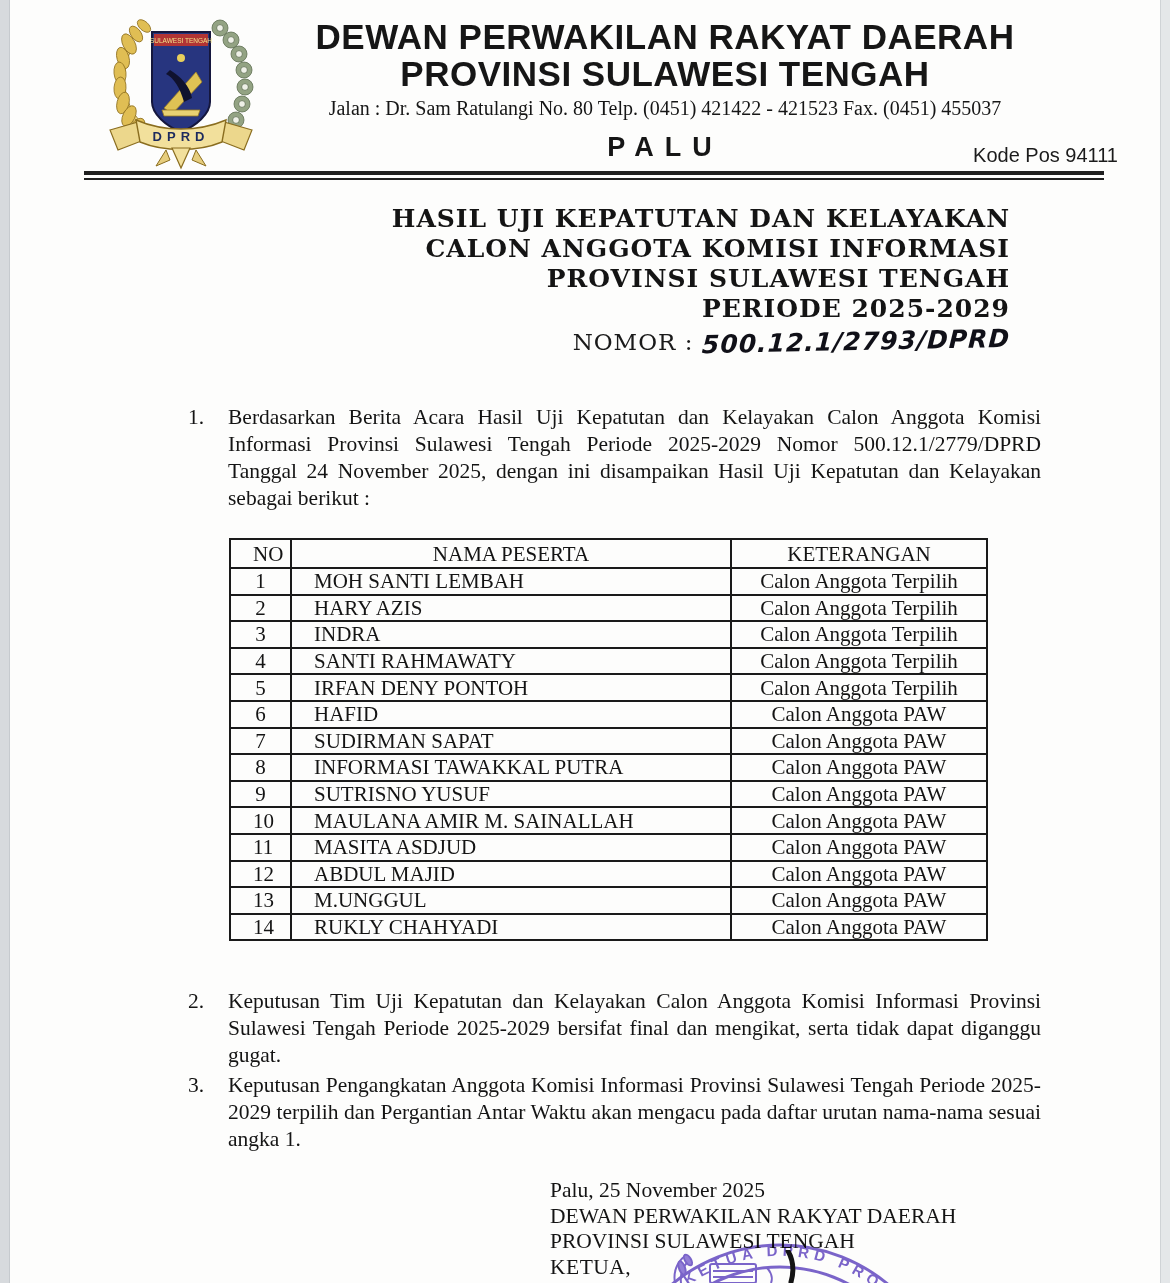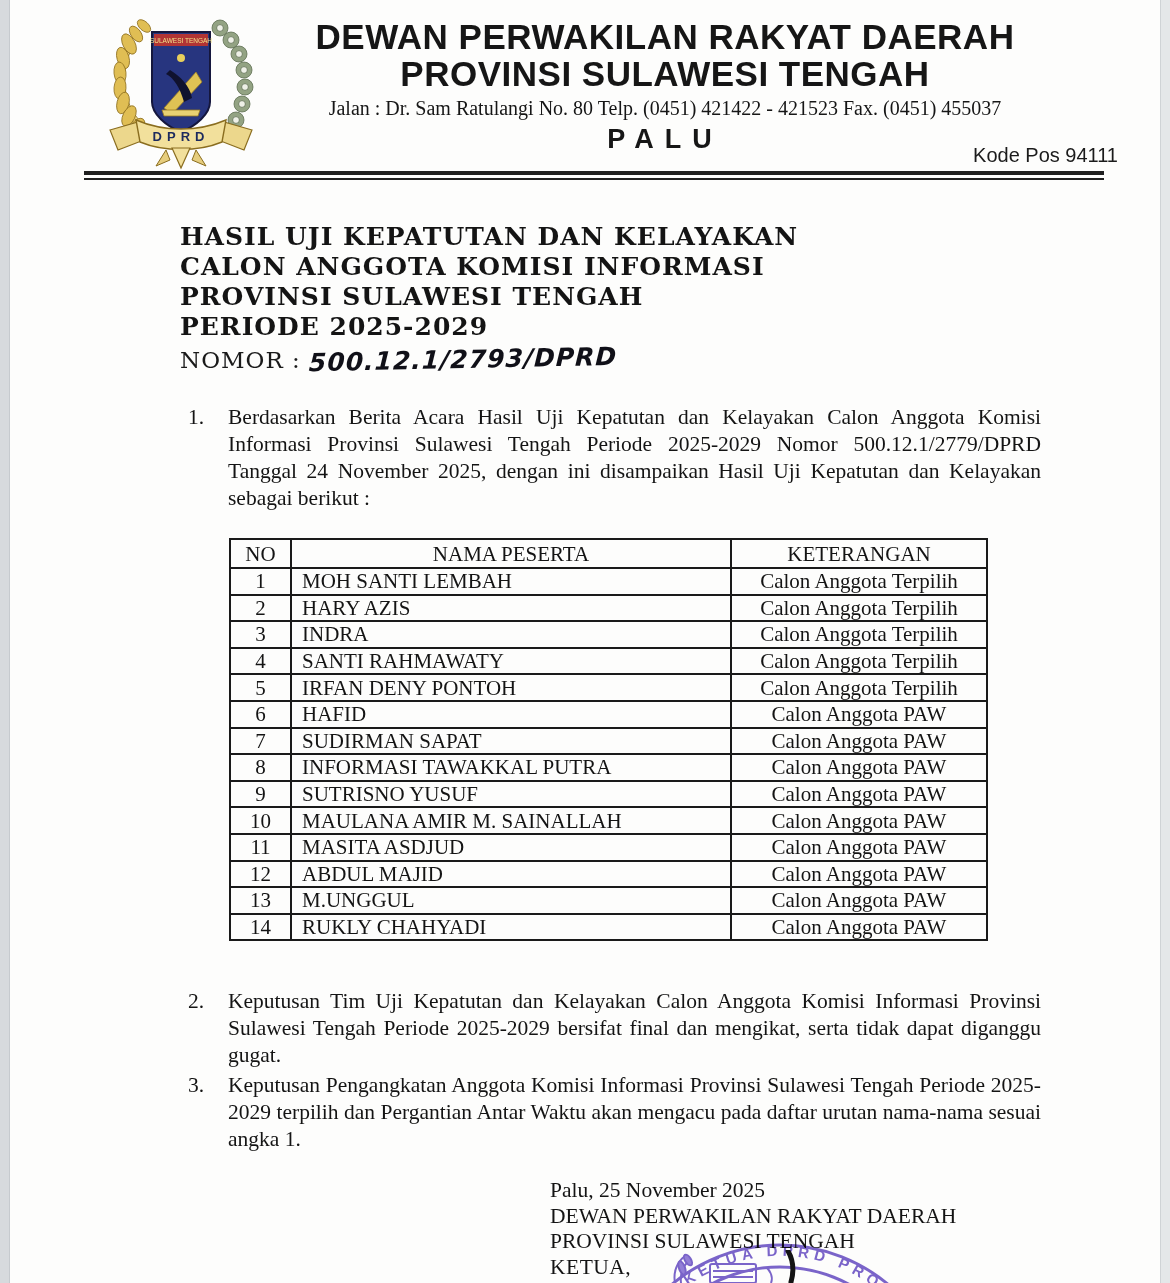--- a/index.html
+++ b/index.html
@@ -22,33 +22,33 @@
   
   .letterhead { position:absolute; top:8px; left:0; width:100%; height:168px; }
   .logo { position:absolute; left:92px; top:2px; width:178px; height:162px; }
   .lh-text {
     position:absolute; left:280px; top:10px; width:770px; text-align:center;
     font-family:"Liberation Sans", sans-serif; color:#161616;
   }
   .lh-org1 { font-size:35px; font-weight:bold; line-height:37px; letter-spacing:0.5px; white-space:nowrap; }
   .lh-org2 { font-size:35px; font-weight:bold; line-height:37px; letter-spacing:0.5px; }
   .lh-addr { font-size:20px; line-height:24px; margin-top:4px; white-space:nowrap;font-family:Liberation Serif, serif; }
-  .lh-city { font-size:27px; font-weight:bold; letter-spacing:11px; margin-top:4px; }
+  .lh-city { font-size:27px; font-weight:bold; letter-spacing:11px; margin-top:12px; }
   .lh-kodepos {
     position:absolute; right:52px; top:136px; font-size:20px;
     font-family:"Liberation Sans", sans-serif;
   }
   .lh-rule {
     position:absolute; left:84px; right:66px; top:163px; height:9px;
     border-top:4px solid #1f1f1f; border-bottom:2px solid #1f1f1f;
   }
 
   
   .title-block {
-    position:absolute; left:180px; top:222px; width:830px; text-align:left;
+    position:absolute; left:180px; top:204px; width:830px; text-align:right;
     font-family:"DejaVu Serif", serif;
   }
   .title-line { font-size:25px; font-weight:bold; line-height:30px; letter-spacing:1px; color:#141414; }
   .nomor-line { margin-top:3px; font-size:23px; letter-spacing:1px; color:#1a1a1a; white-space:nowrap; }
   .handwritten {
     display:inline-block; font-family:"DejaVu Sans", sans-serif; font-style:italic;
     font-weight:600; font-size:25px; letter-spacing:1px;
     transform:rotate(-1.2deg) skewX(-4deg); color:#101018;
   }
 
@@ -63,21 +63,21 @@
   .para-3 { top:1072px; }
 
   
   .results-table {
     position:absolute; left:229px; top:538px; width:757px;
     border-collapse:collapse; font-size:21px; color:#141414;
     table-layout:fixed;
   }
   .results-table th, .results-table td {
     border:2px solid #1a1a1a; font-weight:normal;
-    padding:0 10px; height:26.6px; line-height:24px; overflow:hidden; white-space:nowrap;
+    padding:0 22px; height:26.6px; line-height:24px; overflow:hidden; white-space:nowrap;
   }
   .results-table thead th { height:29px; text-align:center; }
   .col-no  { width:61px; }
   .col-nm  { width:440px; }
   .col-kt  { width:256px; }
   .c-no  { text-align:center; }
   .c-nama{ text-align:left; padding-left:12px; }
   .c-ket { text-align:center; }
 
   

